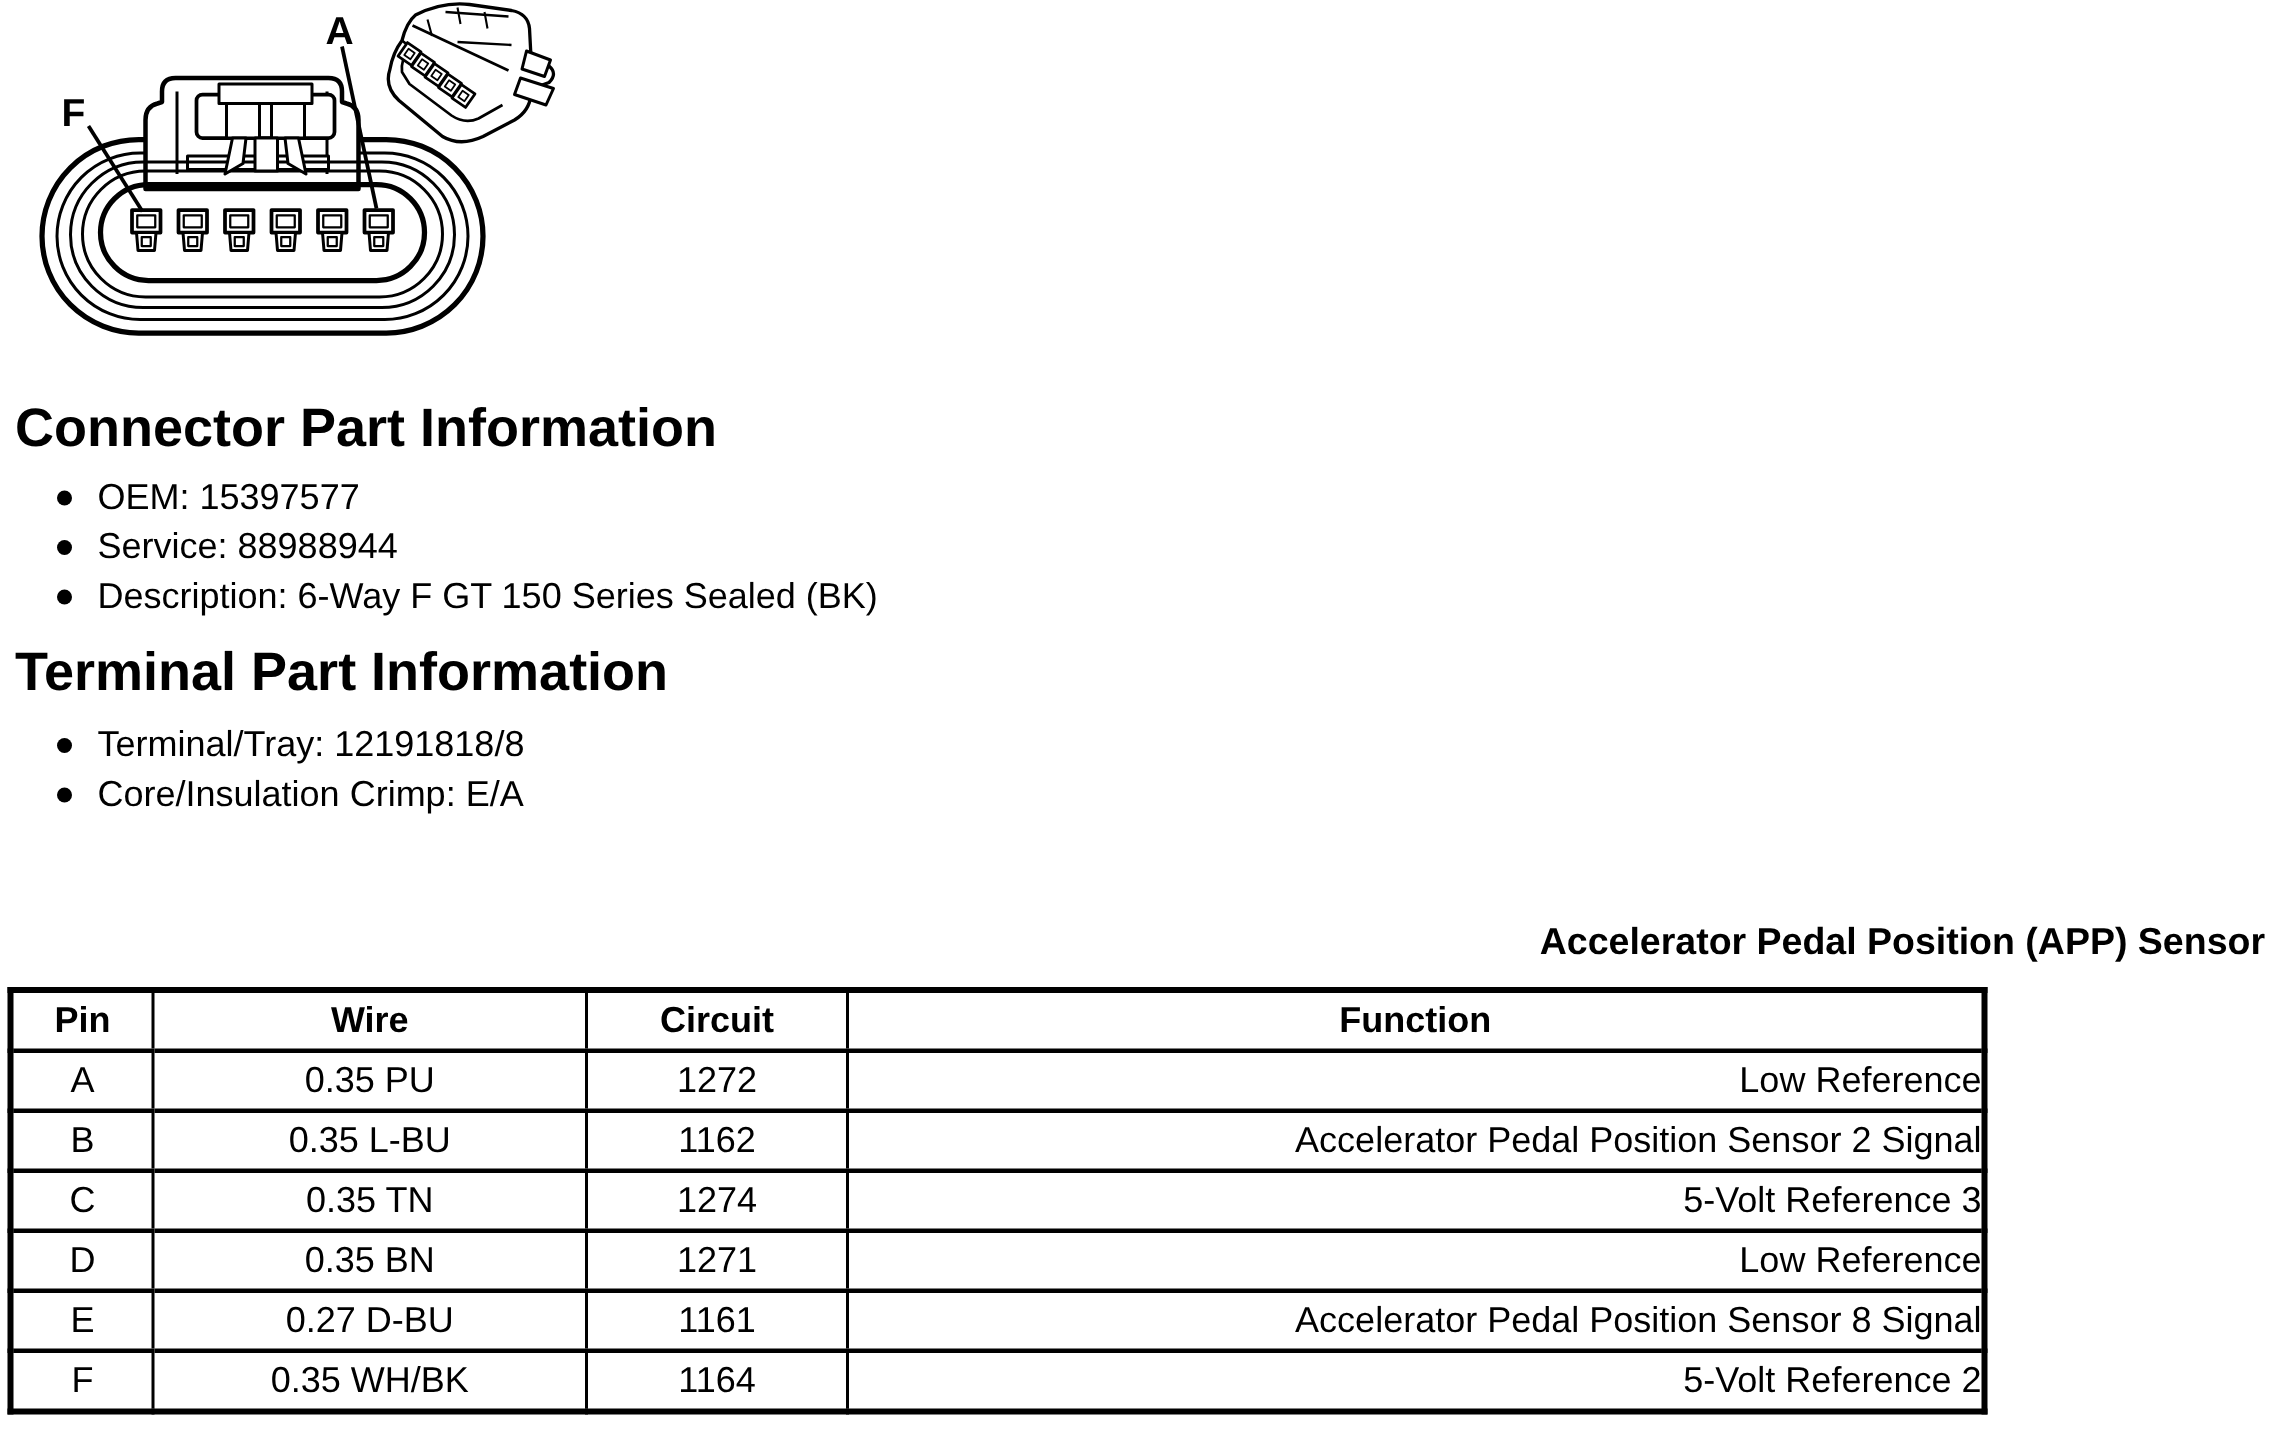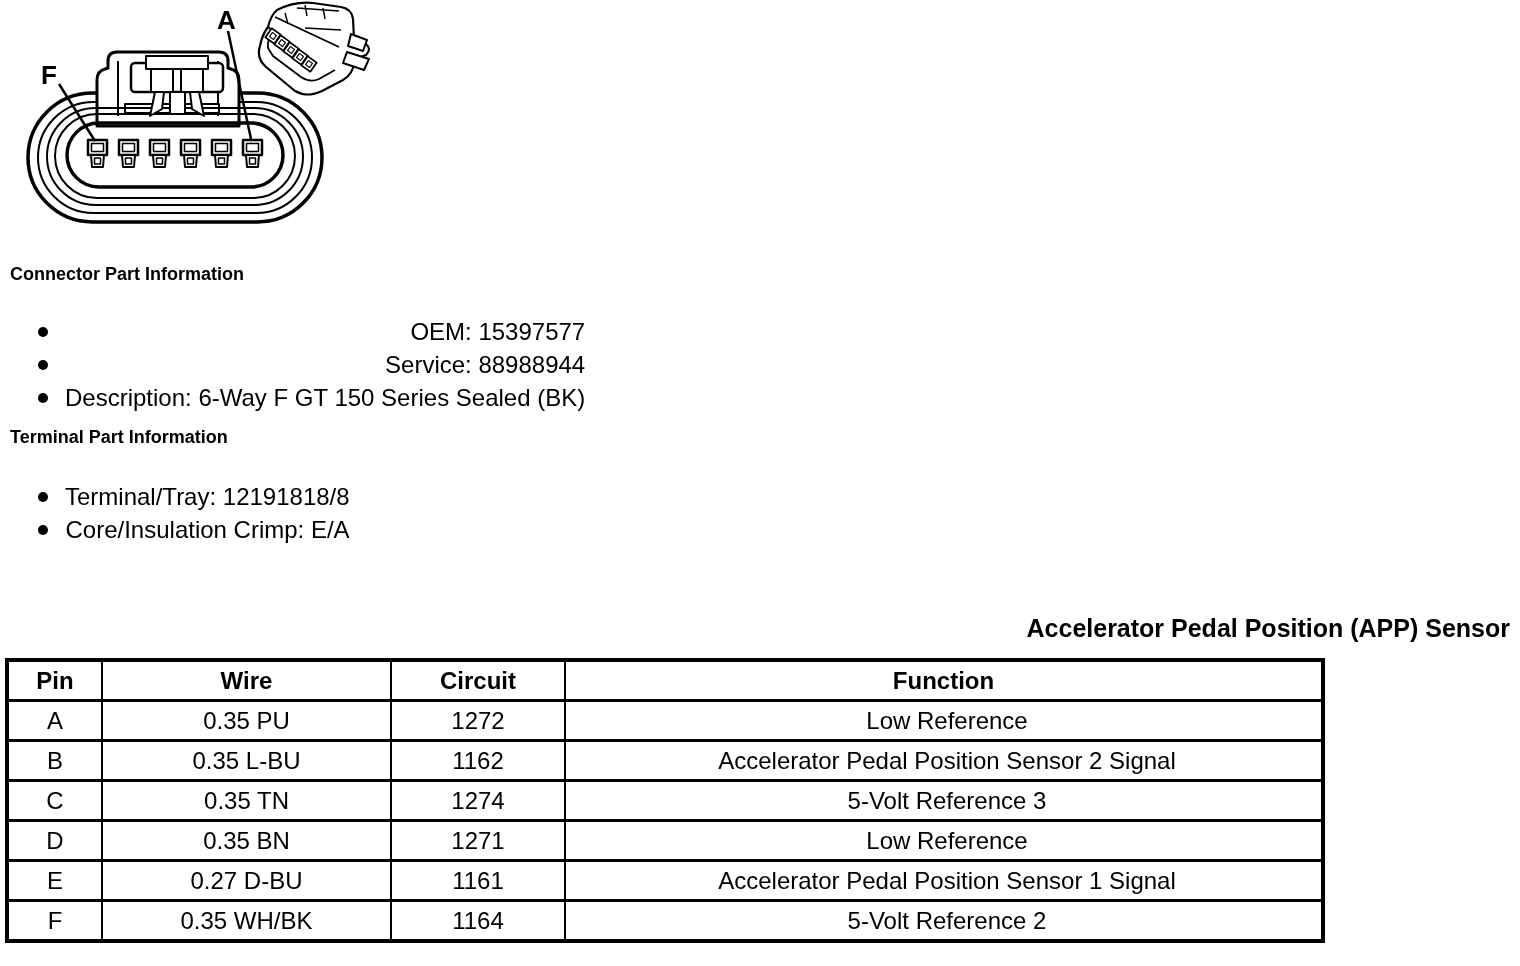--- a/index.html
+++ b/index.html
@@ -2,23 +2,23 @@
 <html><head>
 <meta charset="utf-8">
 <style>
   html,body { margin:0; padding:0; }
   body {
     width:1520px; height:966px; background:#ffffff; color:#000000;
     font-family:"Liberation Sans", sans-serif; position:relative; overflow:hidden;
   }
   .abs { position:absolute; }
   .section-heading {
-    font-size:18px; font-weight:bold; white-space:nowrap;
-  }
-  .bullet-list { list-style:none; margin:0; padding:0;text-align:right; }
+    font-size:36px; font-weight:bold; white-space:nowrap;
+  }
+  .bullet-list { list-style:none; margin:0; padding:0; }
   .bullet-list li {
     position:relative; padding-left:27px; font-size:24px; line-height:24px;
     margin-bottom:9px; white-space:nowrap;
   }
   .bullet-list li::before {
     content:""; position:absolute; left:0; top:7px; width:10px; height:10px;
     background:#000; border-radius:50%;
   }
   .table-title {
     font-size:25px; font-weight:bold; text-align:right; width:1505px;
@@ -27,21 +27,21 @@
     border-collapse:collapse; table-layout:fixed; width:1320px;
     border:4px solid #000;
   }
   table.pinout th, table.pinout td {
     border-left:2px solid #000; border-right:2px solid #000;
     border-top:3px solid #000; border-bottom:3px solid #000;
     height:37px; font-size:24px; padding:0; text-align:center;
     vertical-align:middle; overflow:hidden; white-space:nowrap;
   }
   table.pinout th { font-weight:bold; }
-  table.pinout td.function-cell { text-align:center; padding-left:7px;margin-left:15px; }
+  table.pinout td.function-cell { text-align:right; padding-left:7px;margin-left:15px; }
   svg { display:block; }
 </style>
 </head>
 <body>
 
 <svg class="abs" style="left:5px; top:0px;" width="385" height="245" viewBox="0 0 385 245">
 
   <g stroke="#000" fill="none" stroke-linejoin="round">
 
     <rect x="23" y="93" width="294" height="129" rx="64.5" stroke-width="3.5"></rect>
@@ -193,21 +193,21 @@
   <tr>
     <td>D</td>
     <td>0.35 BN</td>
     <td>1271</td>
     <td class="function-cell">Low Reference</td>
   </tr>
   <tr>
     <td>E</td>
     <td>0.27 D-BU</td>
     <td>1161</td>
-    <td class="function-cell">Accelerator Pedal Position Sensor 1 Signal</td>
+    <td class="function-cell">Accelerator Pedal Position Sensor 8 Signal</td>
   </tr>
   <tr>
     <td>F</td>
     <td>0.35 WH/BK</td>
     <td>1164</td>
     <td class="function-cell">5-Volt Reference 2</td>
   </tr>
 </tbody>
   </table>
 

